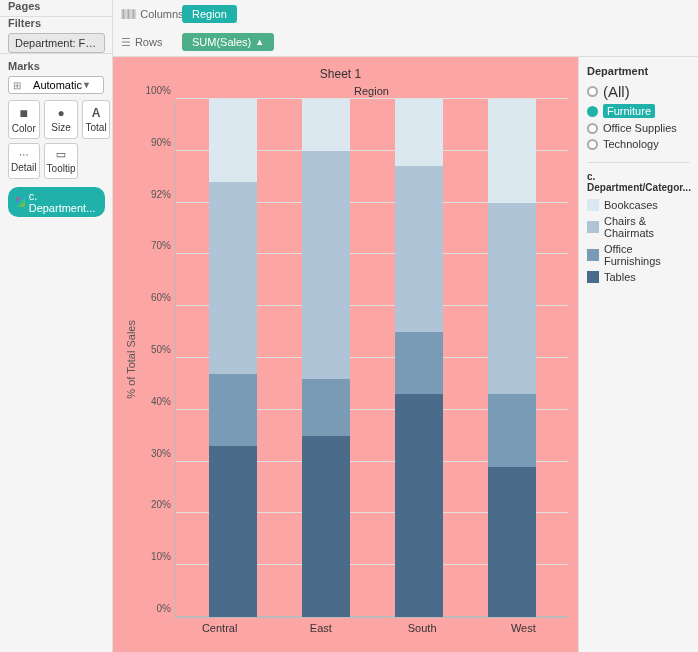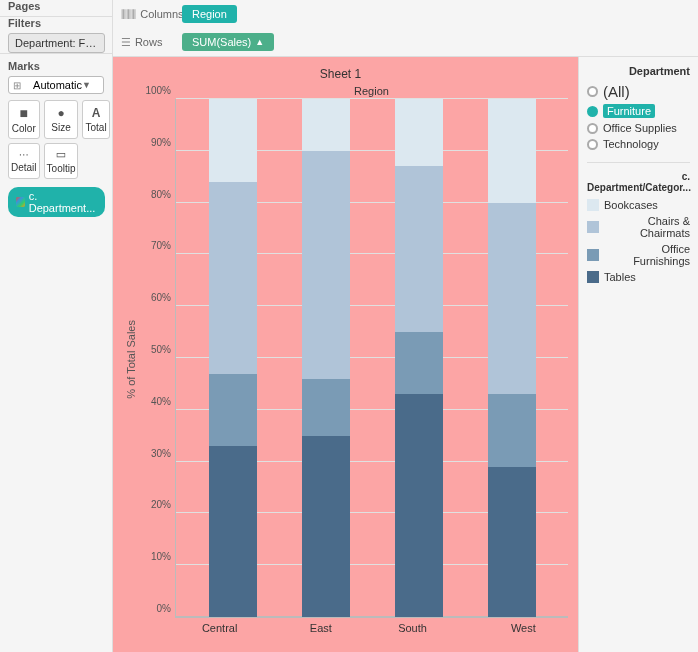--- a/index.html
+++ b/index.html
@@ -35,21 +35,21 @@
     .pill-green { background: #4caf8a; color: white; border-radius: 3px; padding: 3px 10px; font-size: 11px; display: flex; align-items: center; gap: 4px; cursor: pointer; }
     .pill-green .delta { font-size: 9px; }
 
     
     .chart-container { flex: 1; display: flex; overflow: hidden; }
     .chart-main { flex: 1; background: #fca5a5; position: relative; padding: 10px 0 10px 10px; }
     .chart-title { text-align: center; font-size: 12px; color: #333; margin-bottom: 4px; margin-right: 20px; }
 
     
     .legend { width: 120px; background: #f5f5f5; border-left: 1px solid #ddd; padding: 8px; flex-shrink: 0; font-size: 11px; overflow-y: auto; }
-    .legend-section { margin-bottom: 12px; text-align: right; }
+    .legend-section { margin-bottom: 12px; }
     .legend-title { font-size: 11px; color: #333; font-weight: 600; margin-bottom: 6px; }
     .legend-item { display: flex; align-items: center; gap: 5px; margin-bottom: 4px; cursor: pointer; }
     .legend-radio { width: 11px; height: 11px; border-radius: 50%; border: 2px solid #aaa; background: white; flex-shrink: 0; }
     .legend-radio.selected { border-color: #20b2aa; background: #20b2aa; }
 
     .legend-color-item { display: flex; align-items: center; gap: 5px; margin-bottom: 4px; }
     .legend-color-box { width: 12px; height: 12px; flex-shrink: 0; }
     .legend-divider { border-top: 1px solid #ddd; margin: 8px 0; }
     .y-tick-labels { display: flex; flex-direction: column; justify-content: space-between; align-items: flex-end; padding-right: 4px; width: 36px; padding-bottom: 20px; }
     .y-tick { font-size: 10px; color: #555; }
@@ -139,21 +139,21 @@
 
       <div style="display:flex; height: calc(100% - 26px);">
 
         <div class="axis-title-wrapper">
           <div class="axis-title-text">% of Total Sales</div>
         </div>
 
         <div class="y-tick-labels" id="y-tick-labels">
         <div class="y-tick">100%</div>
             <div class="y-tick">90%</div>
-            <div class="y-tick">80%</div>
+            <div class="y-tick">92%</div>
             <div class="y-tick">70%</div>
             <div class="y-tick">60%</div>
             <div class="y-tick">50%</div>
             <div class="y-tick">40%</div>
             <div class="y-tick">30%</div>
             <div class="y-tick">20%</div>
             <div class="y-tick">10%</div>
             <div class="y-tick">0%</div>
           </div>
 
@@ -195,21 +195,21 @@
                   <div style="width: 100%; height: 29%; background: rgb(74, 107, 138);"></div>
                   <div style="width: 100%; height: 14%; background: rgb(122, 155, 181);"></div>
                   <div style="width: 100%; height: 37%; background: rgb(176, 196, 216);"></div>
                   <div style="width: 100%; height: 20%; background: rgb(220, 232, 240);"></div>
                 </div>
               </div>
             </div>
           <div style="display:flex; justify-content:space-around; padding:4px 10px 0 0; margin-right:0;gap:12px;" id="x-labels">
           <div style="font-size: 11px; color: rgb(51, 51, 51); text-align: center; width: 48px;">Central</div>
               <div style="font-size: 11px; color: rgb(51, 51, 51); text-align: center; width: 48px;">East</div>
-              <div style="font-size: 11px; color: rgb(51, 51, 51); width: 48px;">South</div>
+              <div style="font-size: 11px; color: rgb(51, 51, 51); text-align: center; width: 48px;">South</div>
               <div style="font-size: 11px; color: rgb(51, 51, 51); text-align: center; width: 48px;">West</div>
             </div>
         </div>
       </div>
     </div>
 
     <div class="legend">
       <div class="legend-section">
         <div class="legend-title">Department</div>
         <div id="department-items">

